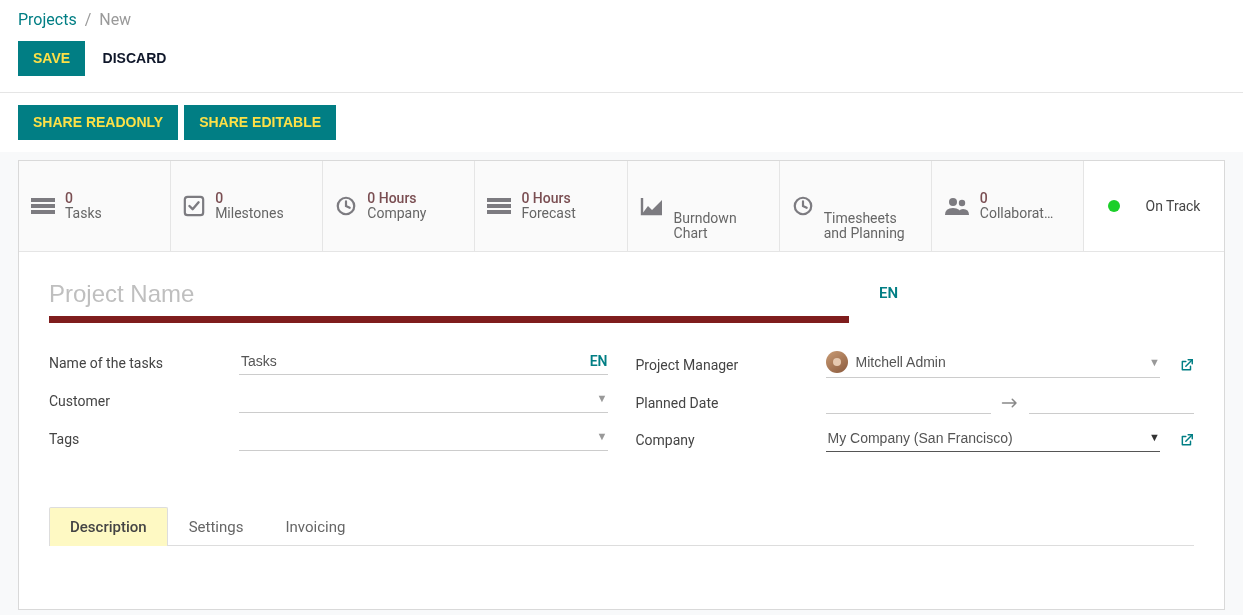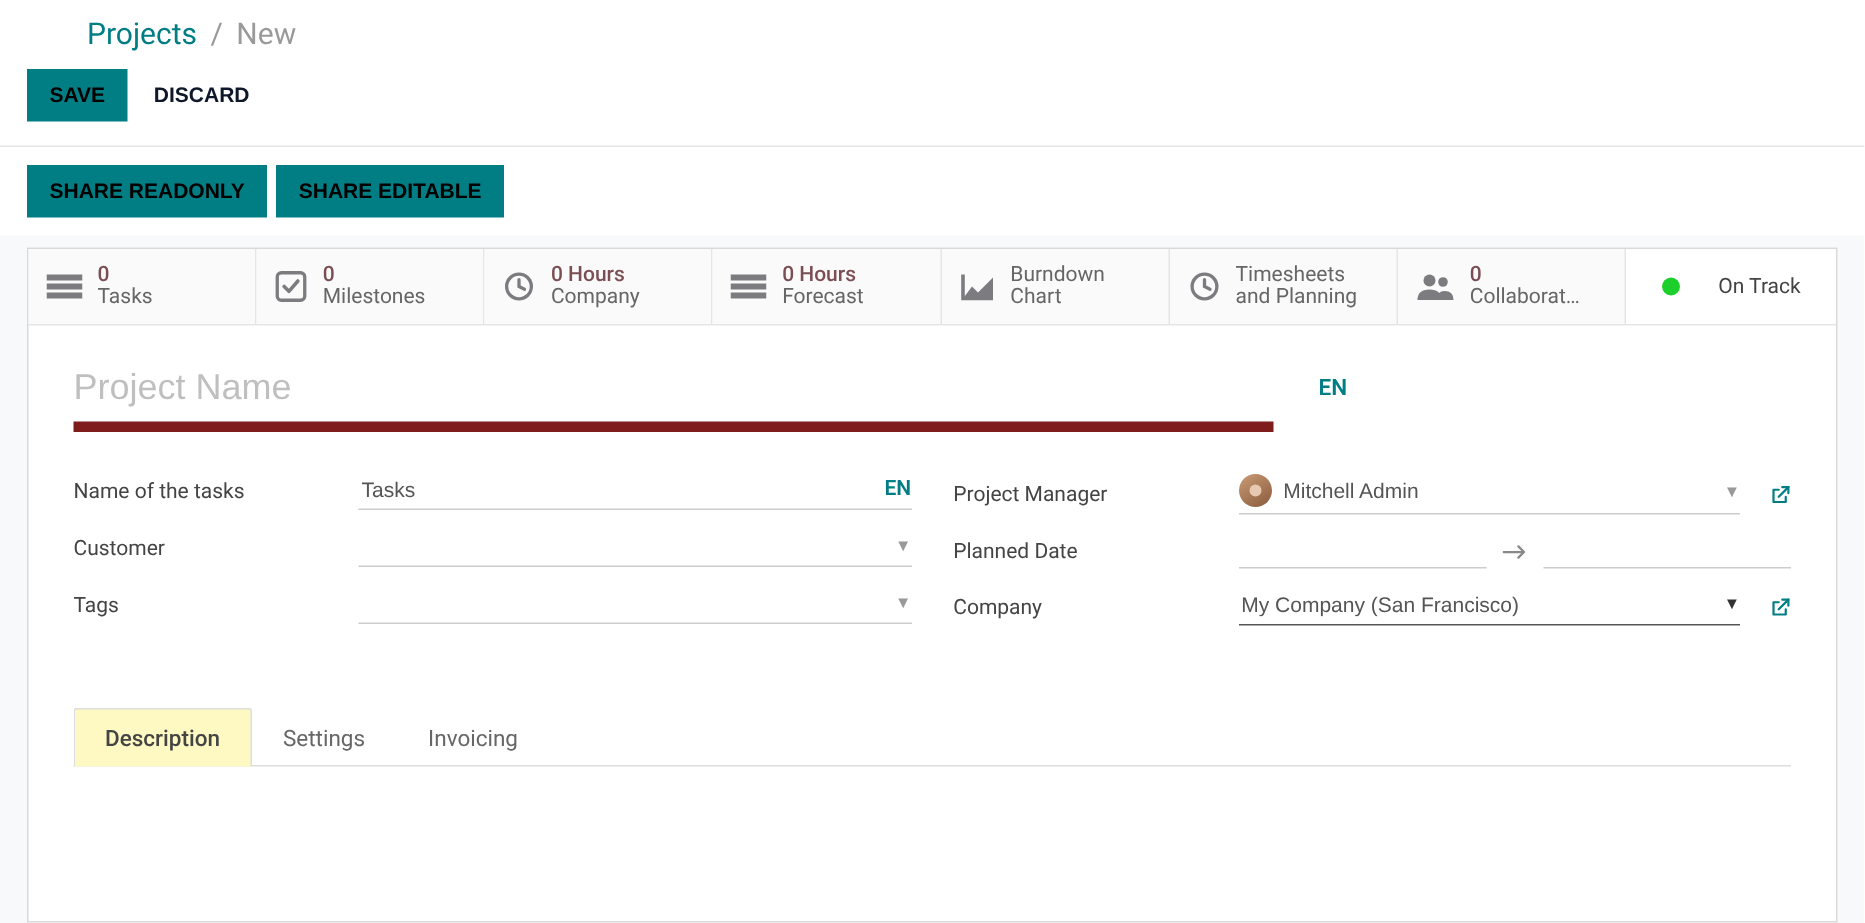--- a/index.html
+++ b/index.html
@@ -6,42 +6,41 @@
   body {
     margin: 0;
     font-family: -apple-system, BlinkMacSystemFont, "Segoe UI", Roboto, "Helvetica Neue", Arial, sans-serif;
     font-size: 14px;
     color: #444;
     background: #fff;
     width: 1243px;
   }
   .breadcrumb {
     padding: 10px 18px 6px 18px;
-    font-size: 20px;
-    margin-left: 40px;
+    font-size: 16px;
   }
   .breadcrumb .link { color: #017e84; cursor: pointer; }
   .breadcrumb .sep { color: #9a9a9a; margin: 0 4px; }
   .breadcrumb .current { color: #9a9a9a; }
   .action-bar {
     padding: 6px 18px 16px 18px;
   }
   .btn {
     display: inline-block;
     font-weight: 600;
     font-size: 14px;
     padding: 8px 14px;
     border: 1px solid transparent;
     cursor: pointer;
     text-align: center;
     line-height: 1.2;
   }
   .btn-primary {
     background: #017e84;
-    color: #000000;
+    color: #fde047;
   }
   .btn-link {
     background: transparent;
     color: #0f172a;
     border: none;
   }
   .divider { border-top: 1px solid #e5e5e5; }
   .share-bar {
     padding: 12px 18px;
     display: flex;
@@ -72,21 +71,21 @@
     gap: 10px;
     background: #fafafa;
     cursor: pointer;
     min-width: 0;
   }
   .stat:last-child { border-right: none; }
   .stat .stat-icon { color: #7c7b80; flex-shrink: 0; }
   .stat .stat-text { display: flex; flex-direction: column; line-height: 1.1; min-width: 0; }
   .stat .stat-num { color: #7a4e52; font-weight: 500; font-size: 14px; }
   .stat .stat-label { color: #666; font-size: 14px; overflow: hidden; text-overflow: ellipsis; white-space: nowrap; }
-  .stat.multiline .stat-label { white-space: normal; }
+  .stat.multiline .stat-label { white-space: normal; margin-top: 40px; }
   .status-pill {
     flex: 0 0 140px;
     display: flex;
     align-items: center;
     justify-content: center;
     gap: 26px;
     border-right: none;
     background: #fff;
     cursor: pointer;
   }

